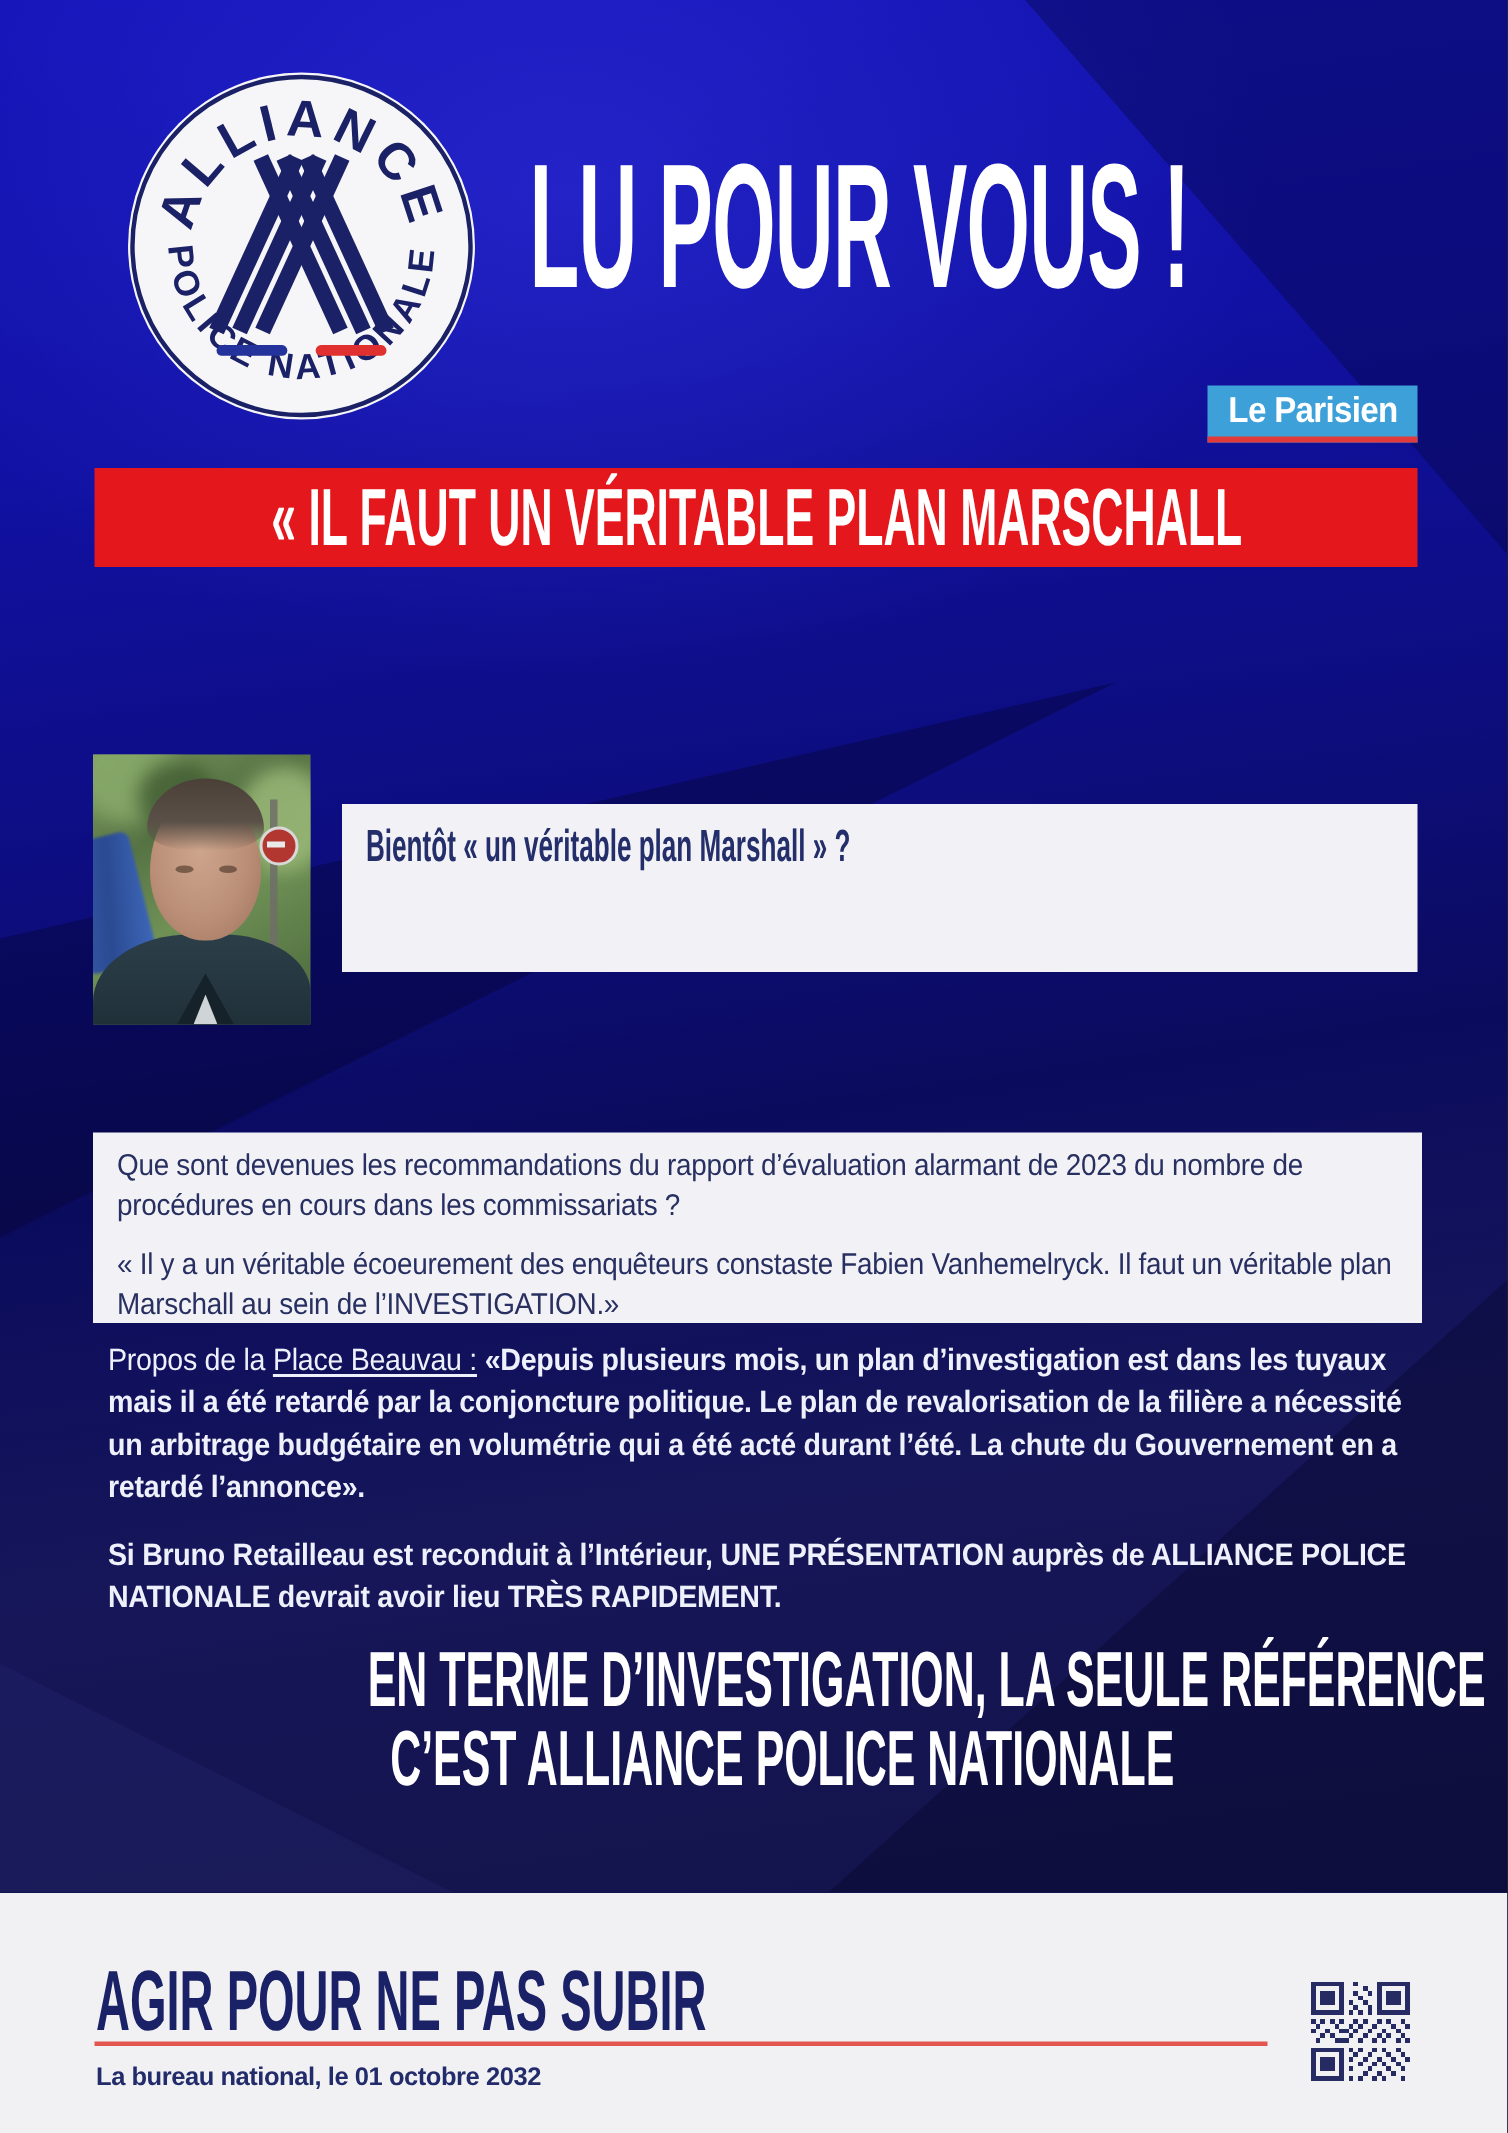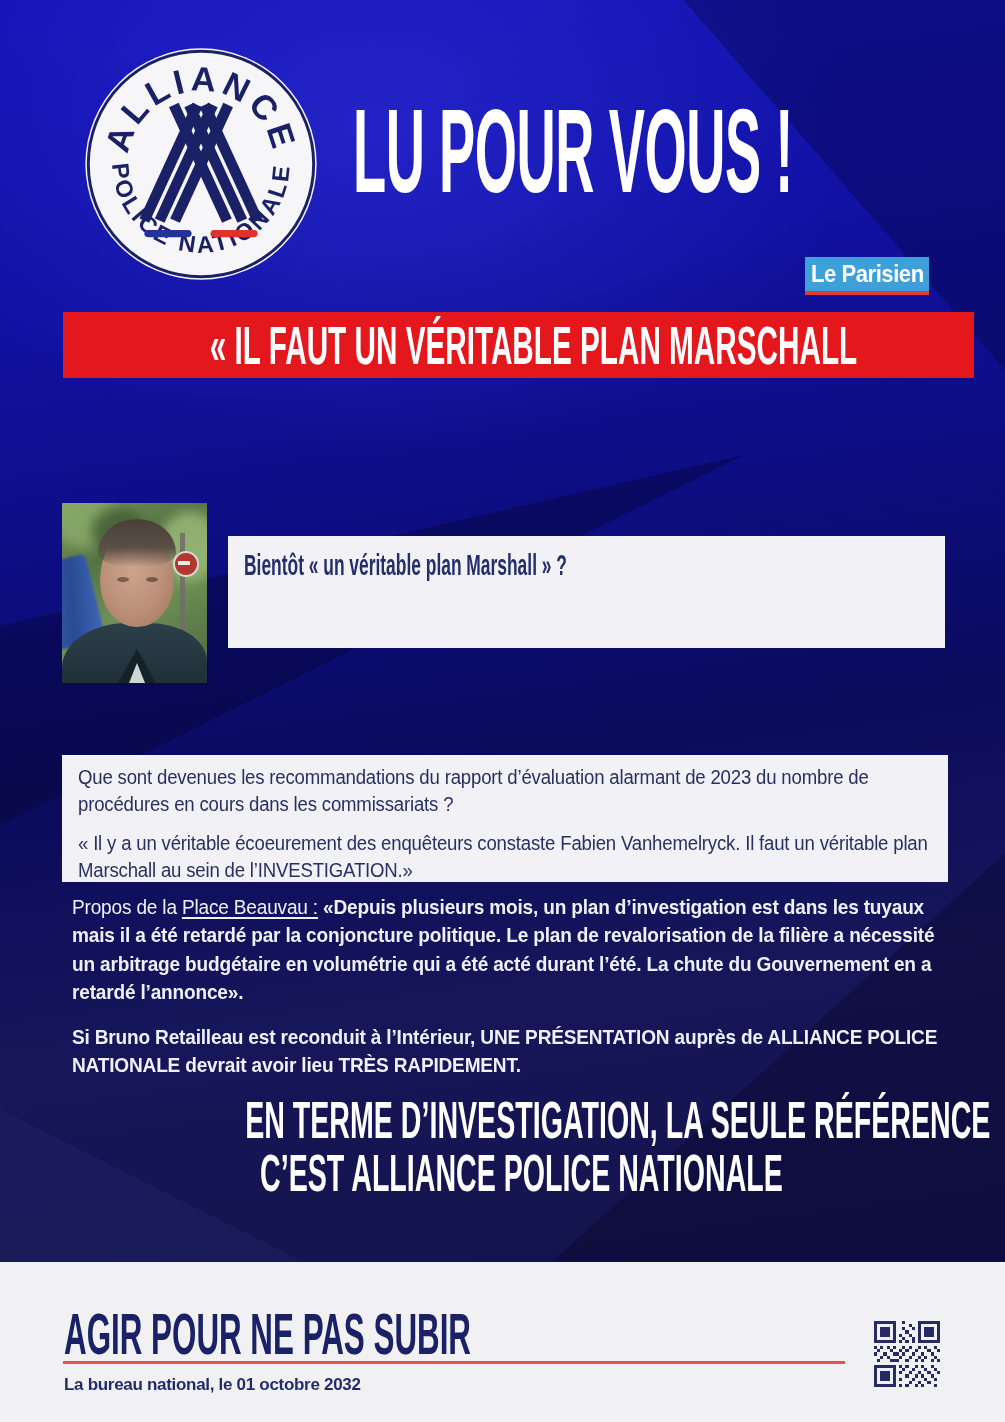--- a/index.html
+++ b/index.html
@@ -19,28 +19,28 @@
 
   
   .logo{position:absolute;left:83px;top:46px;width:236px;height:236px;}
 
   
   .main-title{position:absolute;left:353px;top:92px;margin:0;color:#fff;line-height:1;}
   .main-title .cond{display:inline-block;white-space:nowrap;font-weight:700;font-size:118px;
     letter-spacing:-1px;transform:scale(.46,1);transform-origin:left top;}
 
   
-  .parisien{position:absolute;left:805px;top:257px;width:124px;height:34px;background:#3da0d8;
+  .parisien{position:absolute;left:805px;top:257px;width:140px;height:34px;background:#3da0d8;
     border-bottom:4px solid #e03a3a;display:flex;align-items:center;justify-content:center;}
   .parisien span{color:#fff;font-weight:700;font-size:24px;letter-spacing:-.5px;
     display:inline-block;transform:scaleX(.92);}
 
   
   .banner{position:absolute;left:63px;width:882px;background:#e4171c;display:flex;
-    align-items:center;justify-content:center;padding-left:29px;}
+    align-items:center;justify-content:center;}
   .banner1{top:312px;height:66px;}
   .banner2{top:385px;height:63px;}
   .banner .cond-c{display:inline-block;white-space:nowrap;color:#fff;font-weight:700;
     font-size:54px;letter-spacing:0;transform:scaleX(.55);transform-origin:center;}
 
   
   .photo{position:absolute;left:62px;top:503px;width:145px;height:180px;overflow:hidden;
     background:linear-gradient(150deg,#7d9c5f 0%,#567344 30%,#6f9155 55%,#49663c 100%);}
   .photo *{position:absolute;}
   .blob{border-radius:50%;filter:blur(6px);}

